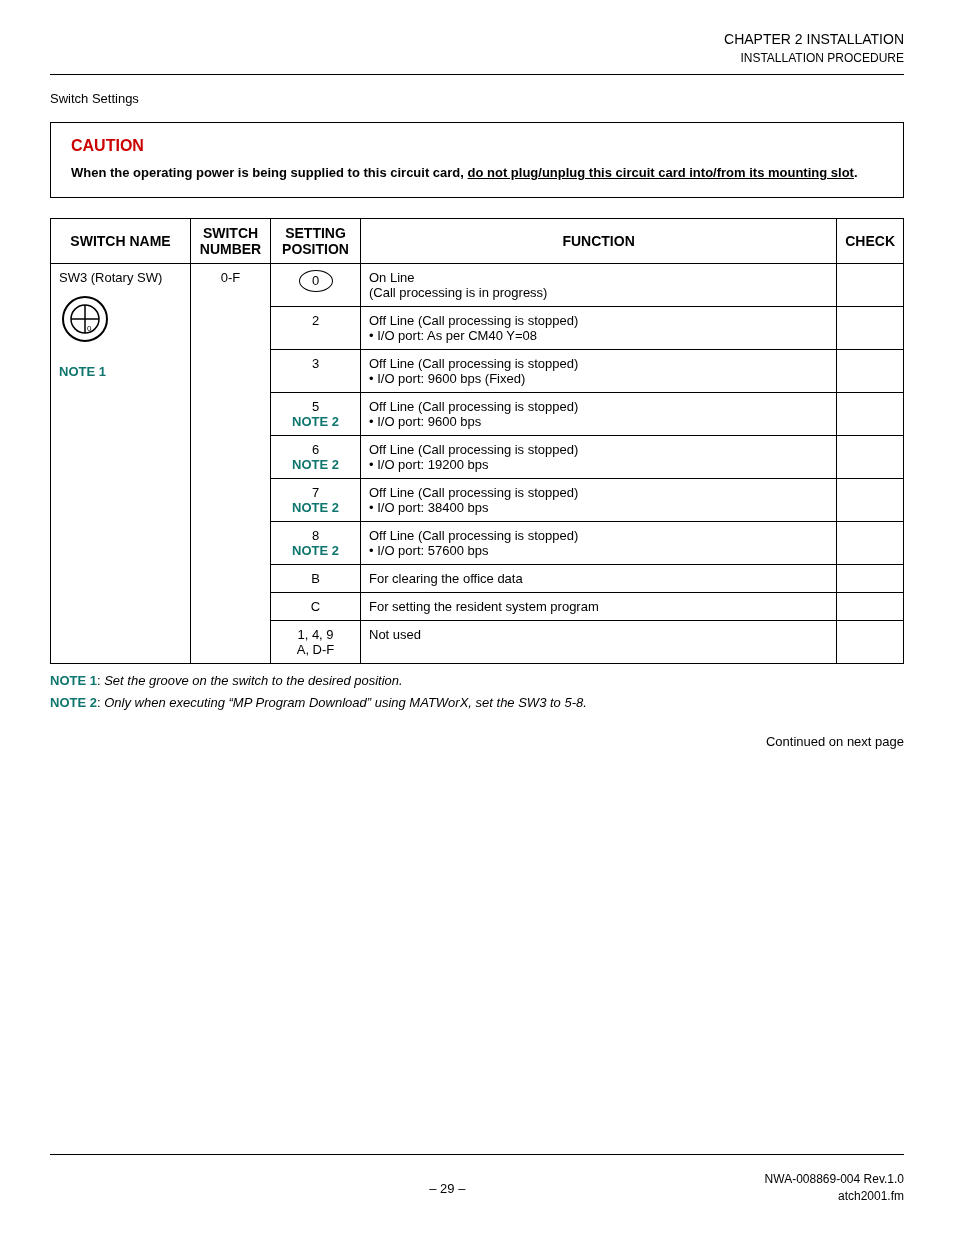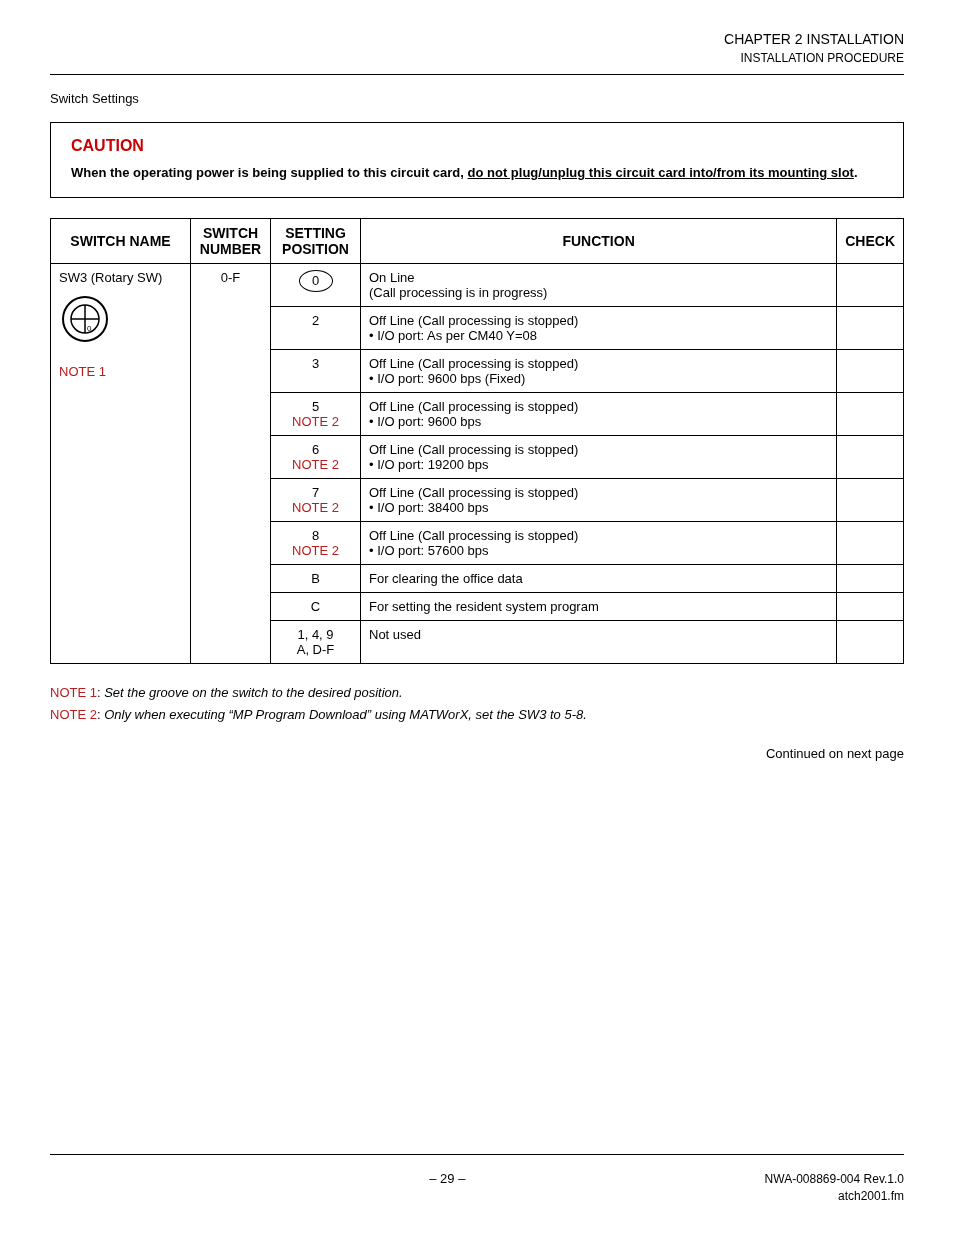--- a/index.html
+++ b/index.html
@@ -49,21 +49,21 @@
       line-height: 1.5;
     }
     .caution-text u {
       text-decoration: underline;
     }
     
     .main-table {
       width: 100%;
       border-collapse: collapse;
       border: 1.5px solid #000;
-      margin-bottom: 18px;
+      margin-bottom: 6px;
       font-size: 13px;
     }
     .main-table th, .main-table td {
       border: 1.5px solid #000;
       padding: 6px 8px;
       vertical-align: top;
     }
     .main-table thead th {
       font-weight: bold;
       font-size: 14px;
@@ -89,22 +89,22 @@
       vertical-align: middle;
     }
     .function-cell {
       vertical-align: middle;
     }
     .check-cell {
       text-align: center;
       vertical-align: middle;
     }
     .note-red {
-      color: #b91c1c;
-      font-weight: normal;
+      color: #0f766e;
+      font-weight: bold;
     }
     .oval-btn {
       display: inline-block;
       border: 1.5px solid #000;
       border-radius: 50%;
       width: 34px;
       height: 22px;
       line-height: 20px;
       text-align: center;
       font-size: 13px;
@@ -121,20 +121,21 @@
       margin-top: 20px;
     }
     .footer-line {
       border: none;
       border-top: 1.5px solid #000;
       margin-top: auto;
     }
     .footer {
       display: flex;
       justify-content: space-between;
+      align-items: center;
       font-size: 12px;
       margin-top: 16px;
     }
     .page-num { font-size: 13px; }
     .footer-right { text-align: right; font-size: 12px; line-height: 1.4; }
 
     .page-wrapper {
       display: flex;
       flex-direction: column;
       min-height: 1175px;

